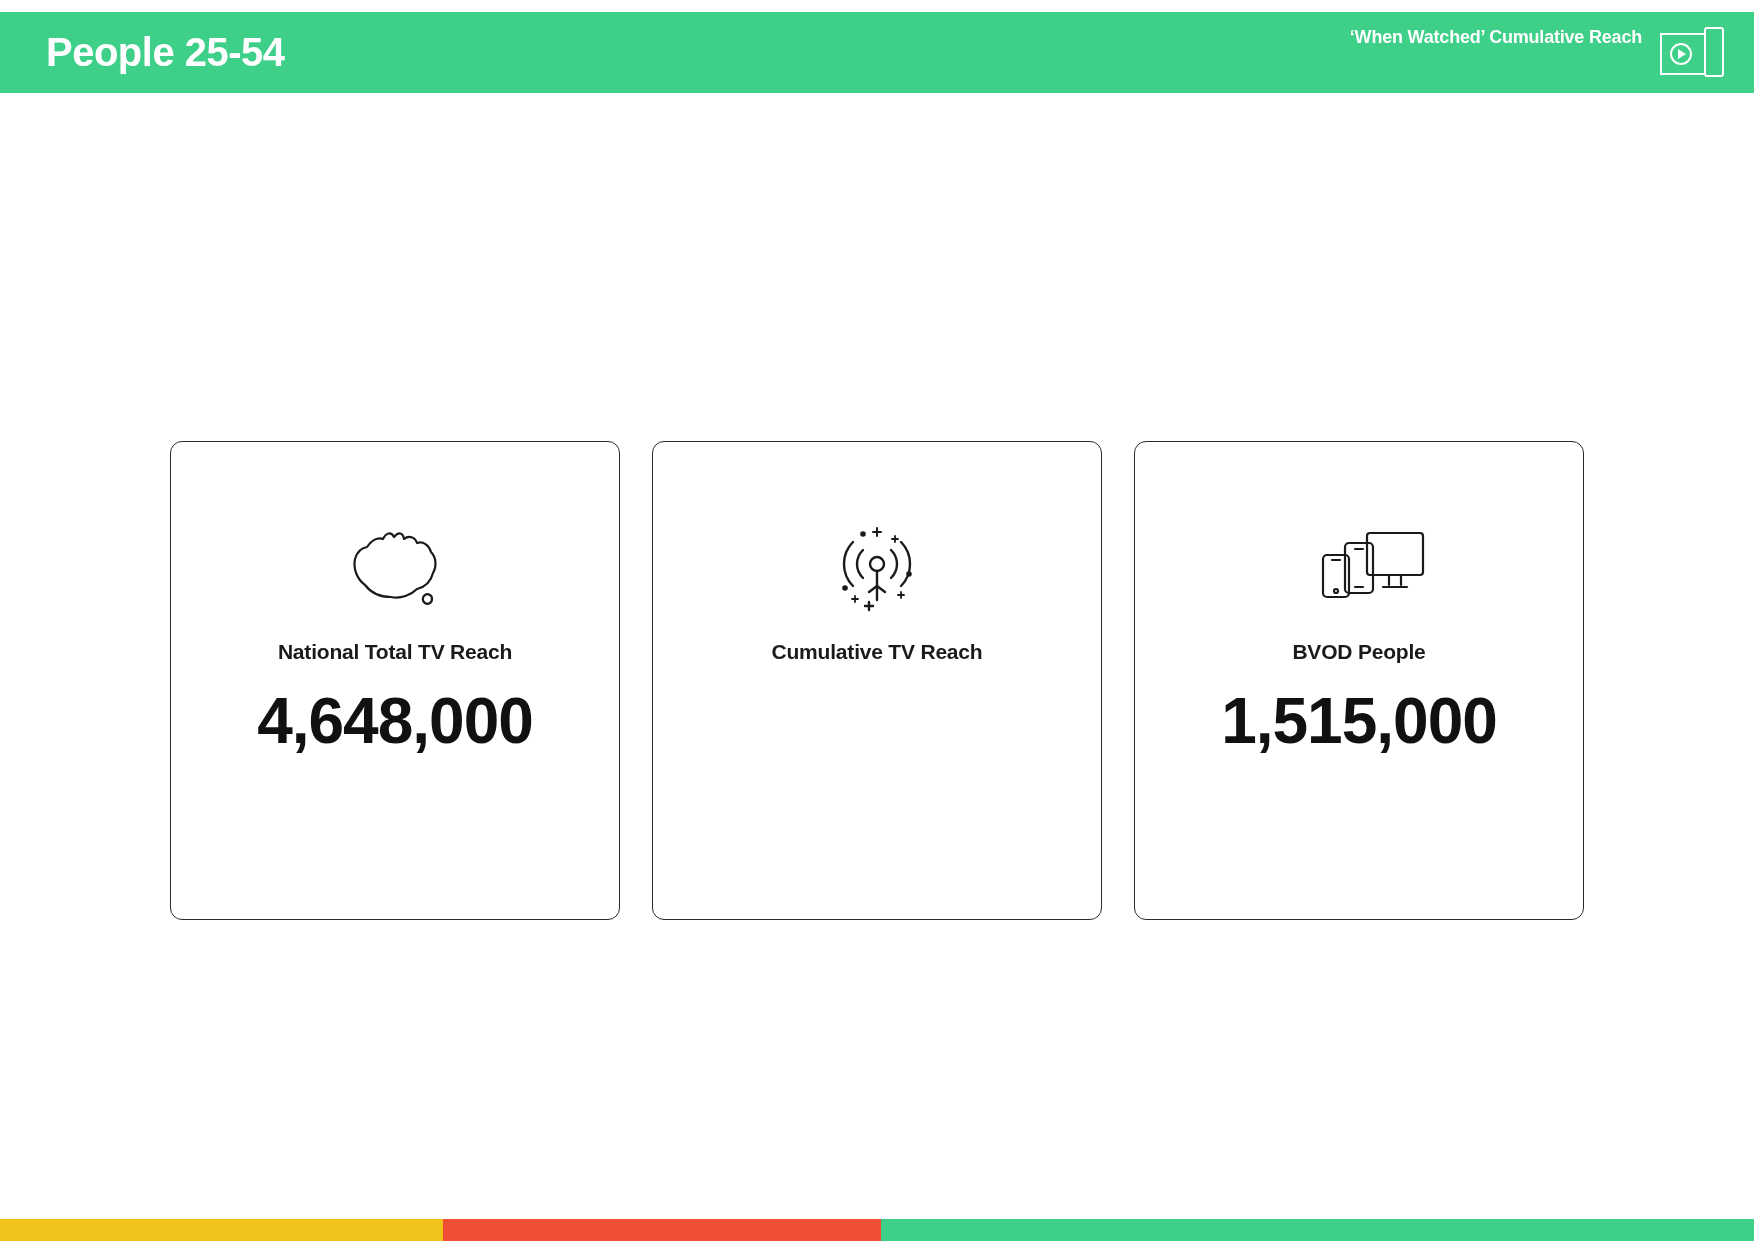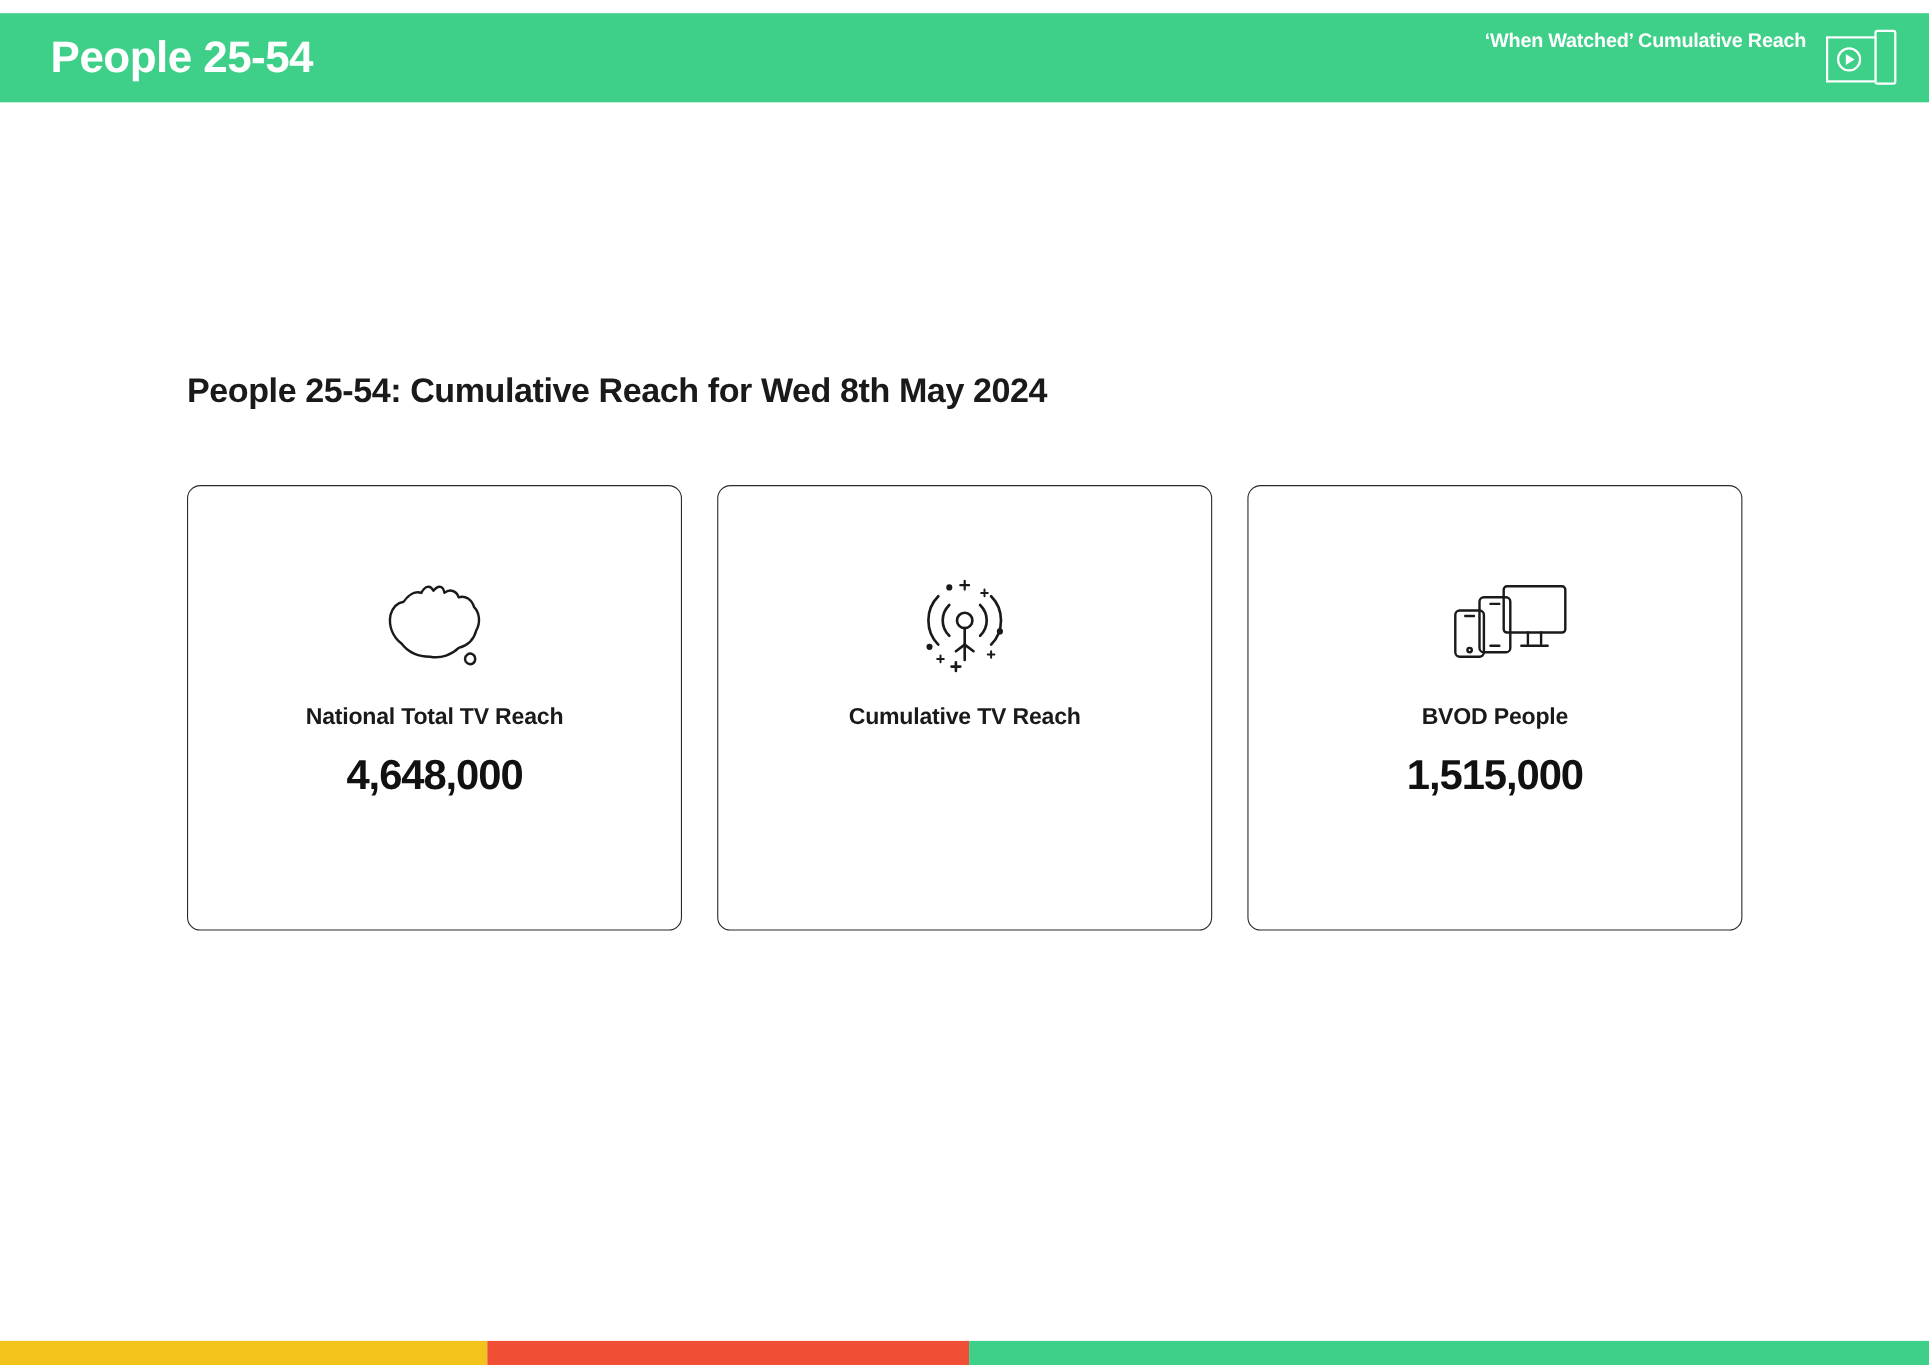--- a/index.html
+++ b/index.html
@@ -101,21 +101,21 @@
 
   .cards {
     position: absolute;
     left: 170px;
     top: 441px;
     display: flex;
     gap: 32px;
   }
   .card {
     width: 450px;
-    height: 405px;
+    height: 479px;
     border: 1.6px solid #2b2b2b;
     border-radius: 12px;
     background: #ffffff;
     display: flex;
     flex-direction: column;
     align-items: center;
   }
   .card-icon {
     height: 130px;
     margin-top: 62px;
@@ -124,21 +124,21 @@
     justify-content: center;
   }
   .card-label {
     font-size: 21px;
     font-weight: bold;
     color: #1a1a1a;
     letter-spacing: -0.2px;
     margin-top: 6px;
   }
   .card-value {
-    font-size: 38px;
+    font-size: 64px;
     font-weight: bold;
     color: #111111;
     letter-spacing: -1px;
     margin-top: 20px;
   }
 
   
   .footer {
     position: absolute;
     left: 0;
@@ -160,21 +160,20 @@
       <div class="header-subtitle">‘When Watched’ Cumulative Reach</div>
       <div class="header-logo">
         <div class="logo-phone"></div>
         <div class="logo-box"></div>
         <div class="logo-circle"></div>
         <div class="logo-play"></div>
       </div>
     </div>
   </div>
 
-  <div class="slide-title">People 25-54: Cumulative Reach for Wed 8th May 2024</div>
 
   <div class="cards">
 
     <div class="card">
       <div class="card-icon">
         <svg width="108" height="100" viewBox="0 0 108 100" fill="none" stroke="#1a1a1a" stroke-width="2.2" stroke-linejoin="round" stroke-linecap="round">
           <path d="M26 28 C30 22, 36 18, 42 20 C45 14, 50 12, 53 18 C58 12, 62 14, 63 20
                    C68 16, 74 18, 76 24 C82 22, 88 26, 90 33 C95 38, 96 47, 92 54
                    C90 62, 84 68, 76 70 C70 76, 60 80, 50 78 C40 78, 30 74, 24 66
                    C16 60, 12 50, 14 40 C16 33, 20 29, 26 28 Z"></path>

